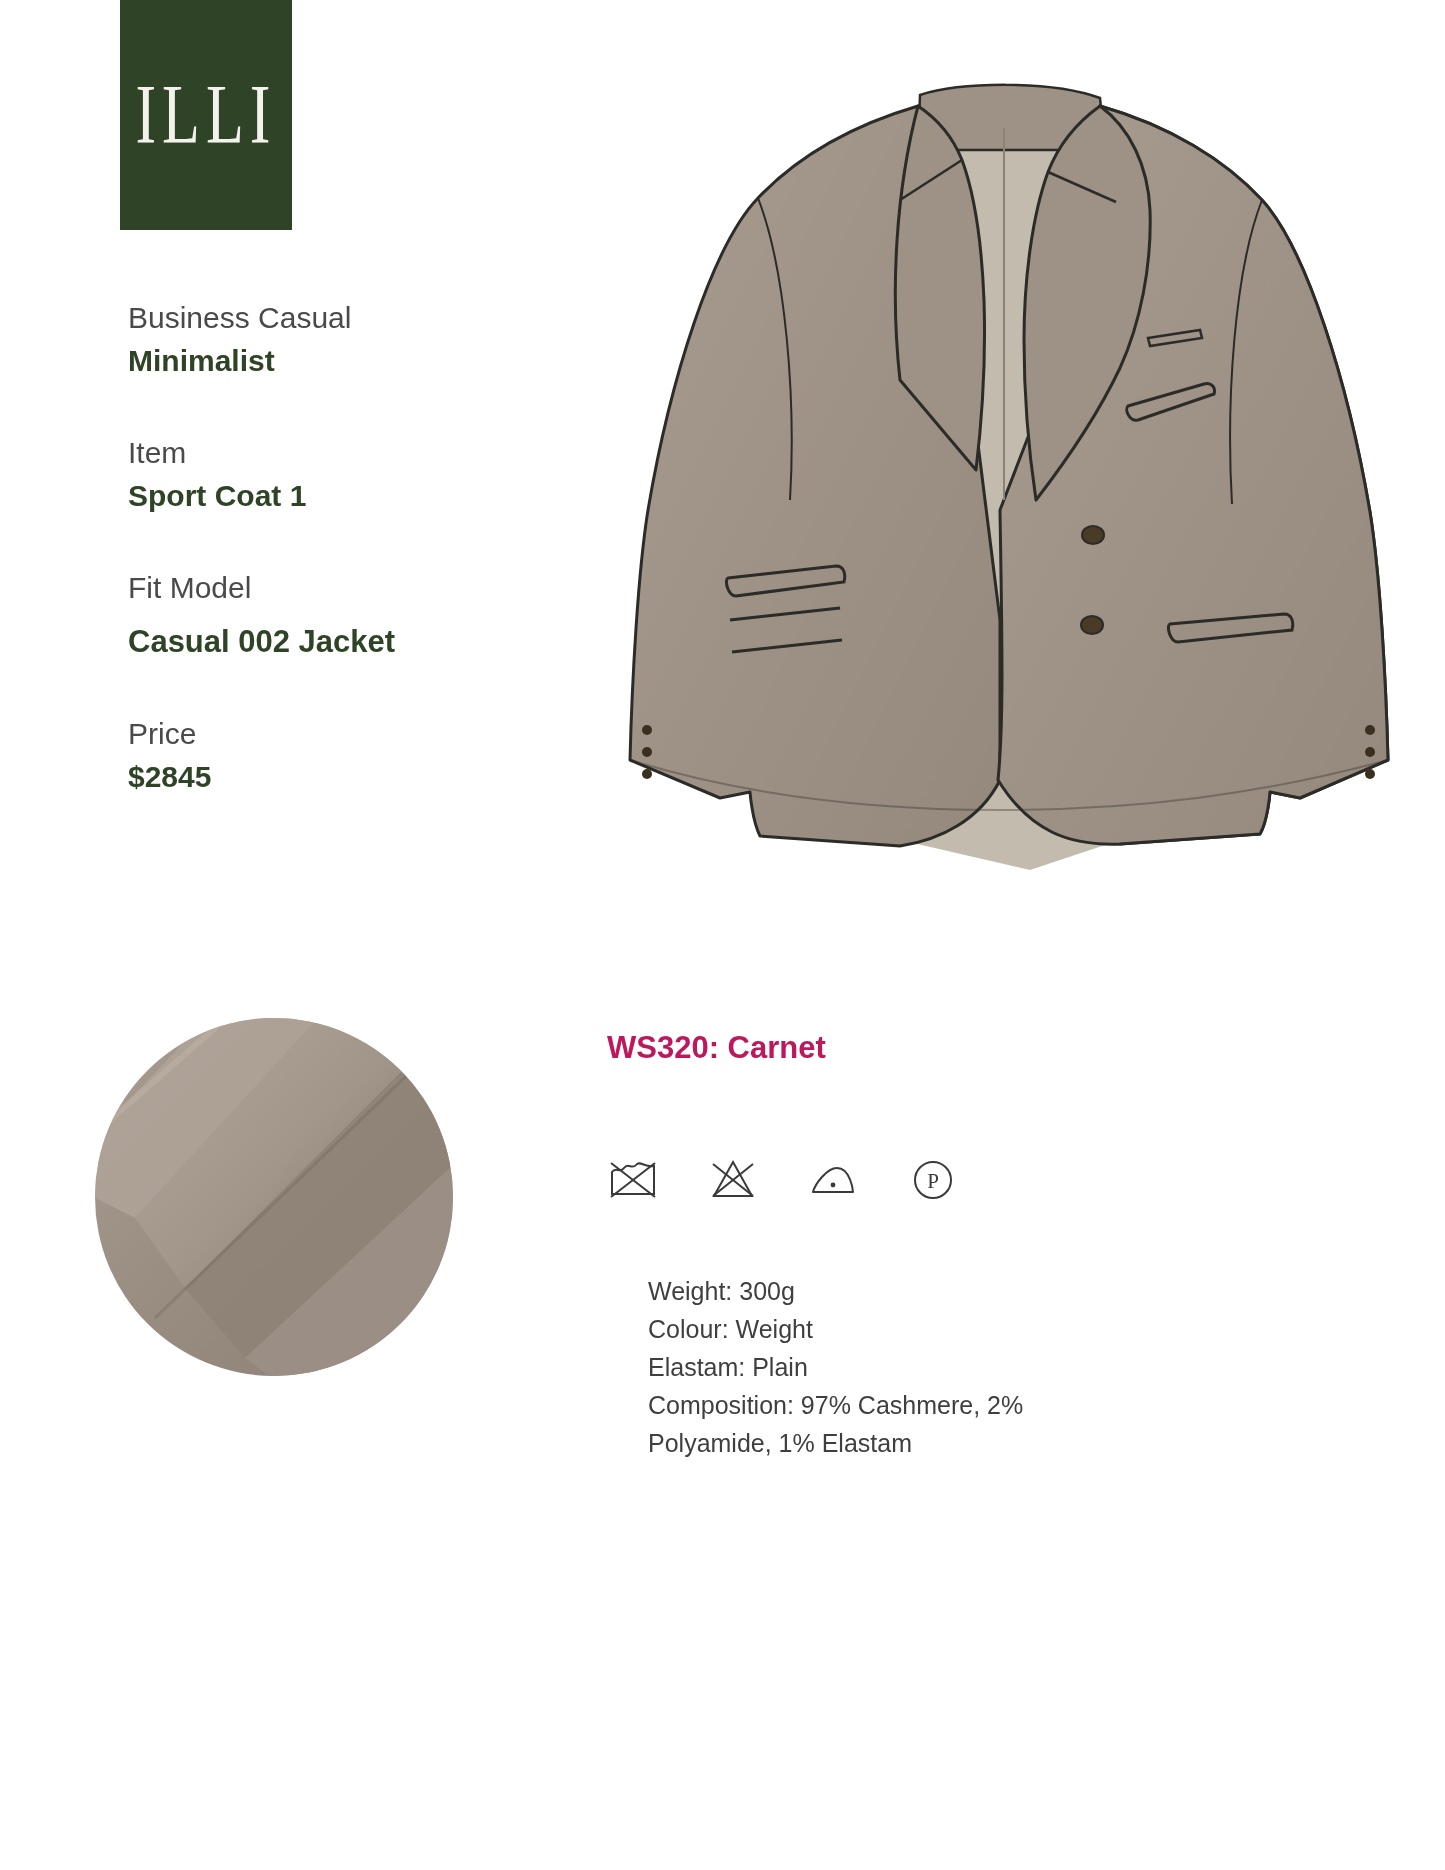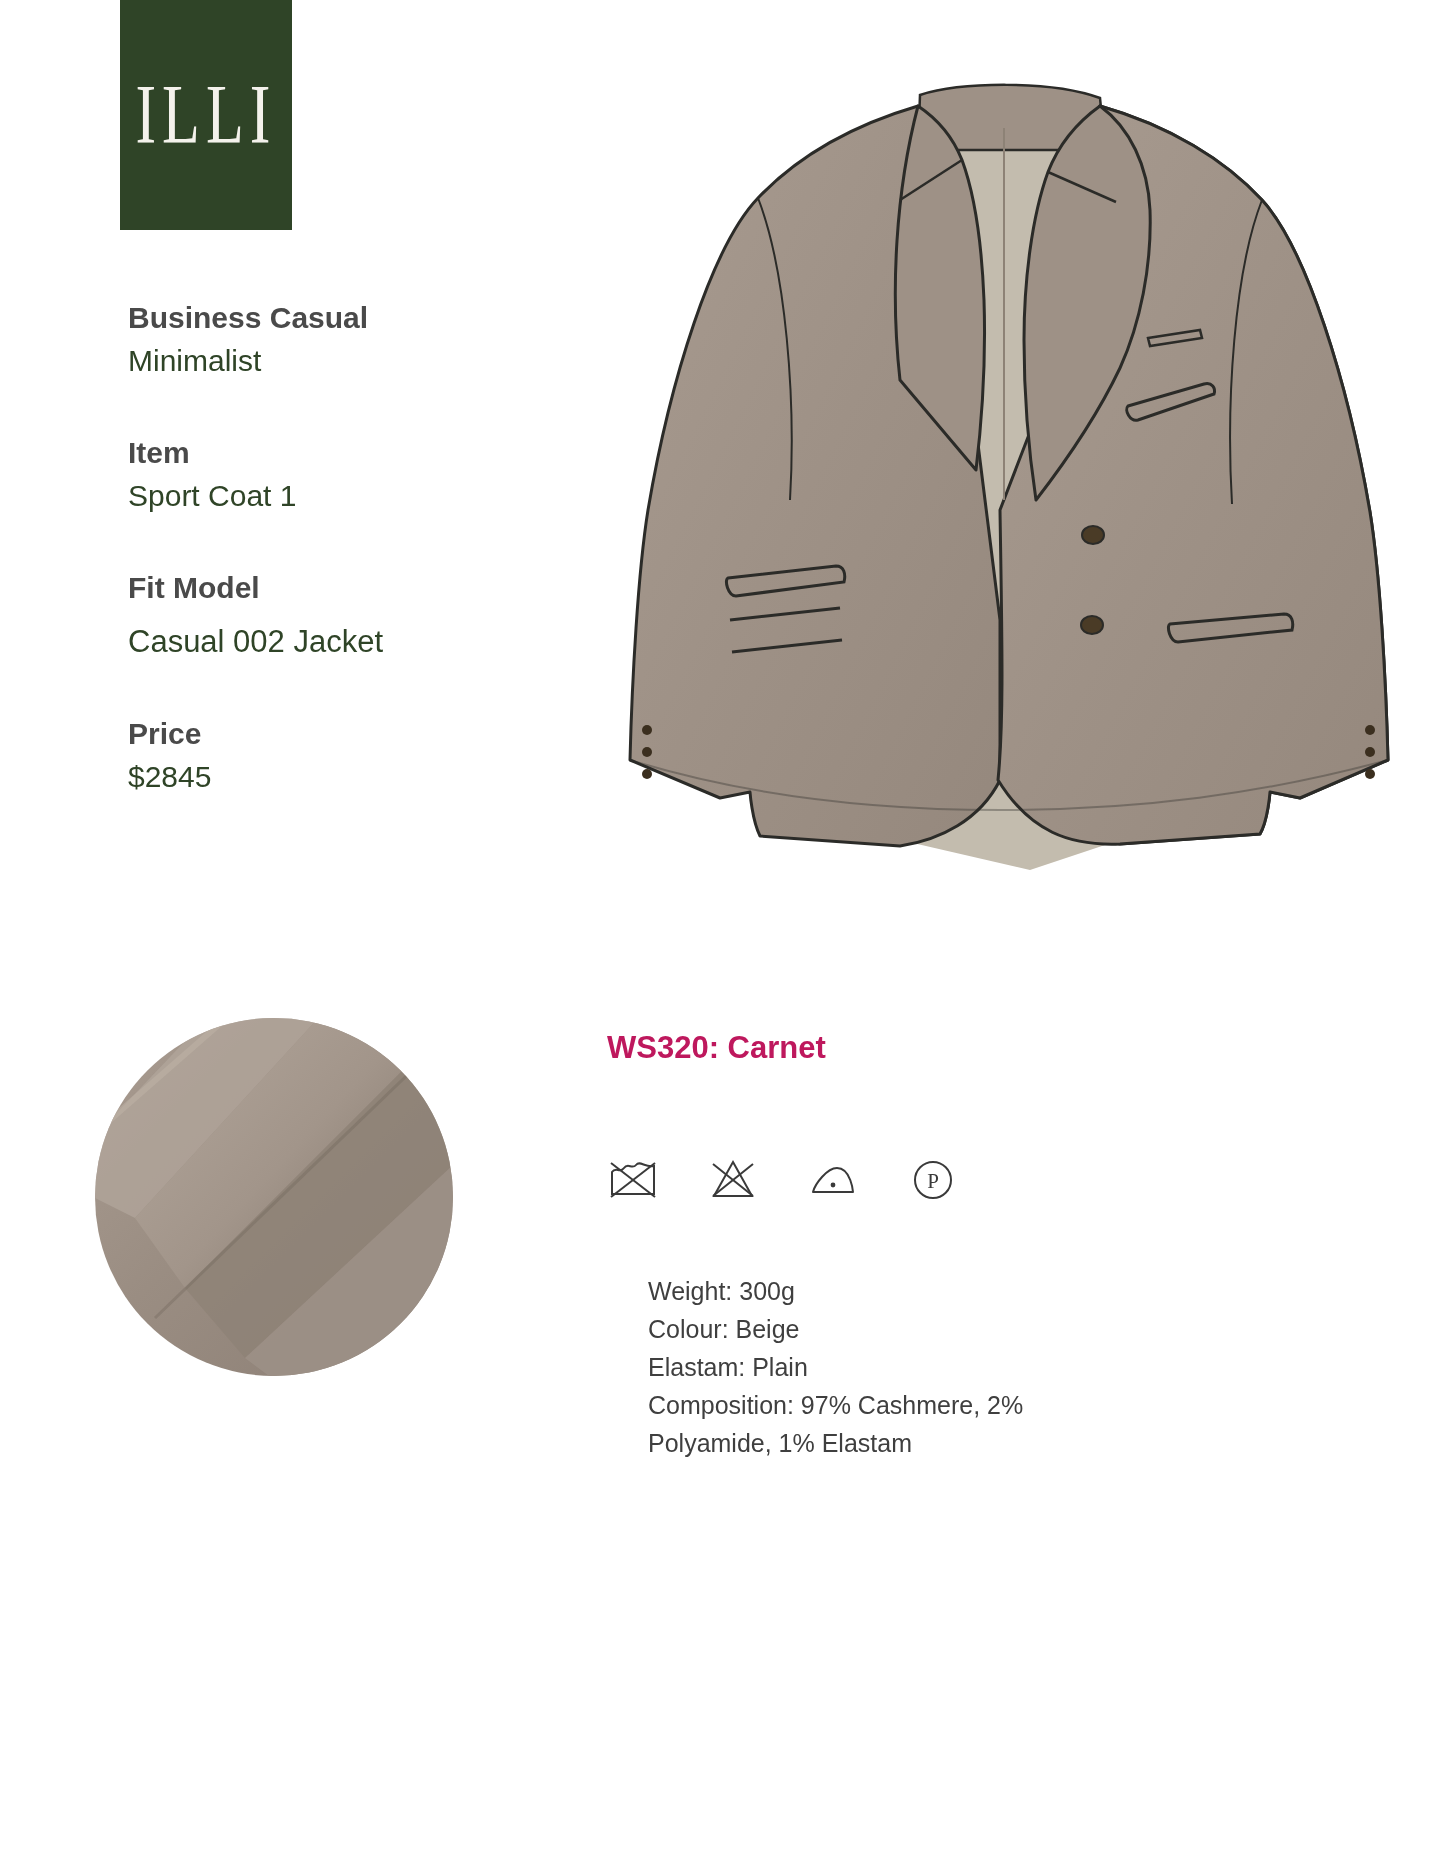--- a/index.html
+++ b/index.html
@@ -45,26 +45,26 @@
     left: 128px;
     top: 298px;
     width: 420px;
   }
   .field { margin-bottom: 52px; }
   .field:last-child { margin-bottom: 0; }
   .field-label {
     font-size: 30px;
     color: #4a4a4a;
     line-height: 1.35;
-    font-weight: 700;
+    font-weight: 400;
   }
   .field-value {
     font-size: 30px;
     color: #2f4427;
-    font-weight: normal;
+    font-weight: bold;
     line-height: 1.35;
     margin-top: 2px;
   }
   .field-value.big { font-size: 31px; margin-top: 12px; }
 
   
   .jacket-wrap {
     position: absolute;
     left: 600px;
     top: 80px;
@@ -277,17 +277,17 @@
       <svg viewBox="0 0 52 52" xmlns="http://www.w3.org/2000/svg">
         <circle cx="26" cy="26" r="18" fill="none" stroke="#3a3a3a" stroke-width="2"></circle>
         <text x="26" y="34" text-anchor="middle" font-family="Liberation Serif, serif" font-size="21" fill="#3a3a3a">P</text>
       </svg>
     </div>
 
   </div>
 
   <div class="specs">
     <div>Weight: 300g</div>
-    <div>Colour: Beige</div>
+    <div>Colour: Weight</div>
     <div>Elastam: Plain</div>
     <div>Composition: 97% Cashmere, 2% Polyamide, 1% Elastam</div>
   </div>
 </div>
 
 </body></html>

